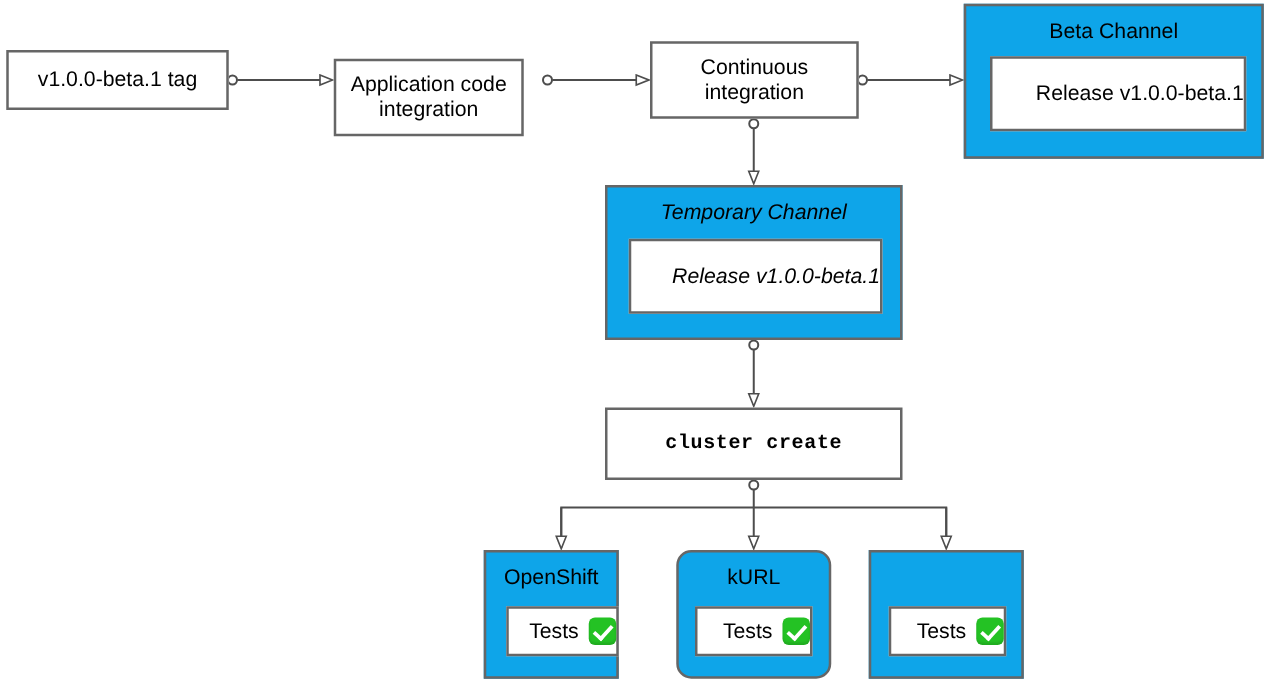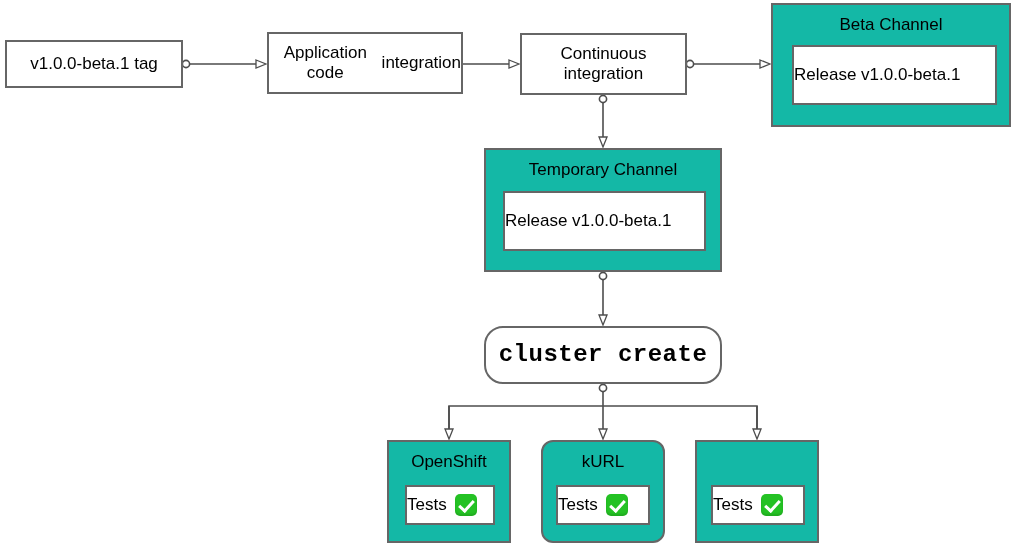--- a/index.html
+++ b/index.html
@@ -36,47 +36,46 @@
     justify-content: center;
     text-align: center;
     color: #000000;
     font-size: 17px;
     line-height: 1.2;
     font-family: "Liberation Sans", sans-serif;
   }
   .node.mono {
     font-family: "Liberation Mono", "DejaVu Sans Mono", monospace;
     font-weight: bold;
-    font-size: 24px;
+    font-size: 16px;
     letter-spacing: 0.5px;
-    border-radius: 19px;
   }
   .container-node {
     position: absolute;
     box-sizing: border-box;
     border: 2px solid #666666;
-    background: #14b8a6;
+    background: #0ea5e9;
   }
   .container-title {
     position: absolute;
     left: 0;
     right: 0;
     text-align: center;
     color: #000000;
     font-size: 17px;
     font-family: "Liberation Sans", sans-serif;
   }
   .inner-node {
     position: absolute;
     box-sizing: border-box;
     border: 2px solid #666666;
     background: #ffffff;
     display: flex;
     align-items: center;
-    justify-content: flex-start;
+    justify-content: flex-end;
     gap: 8px;
     color: #000000;
     font-size: 17px;
     font-family: "Liberation Sans", sans-serif;
     white-space: nowrap;
   }
   .check-icon {
     display: inline-block;
     width: 22px;
     height: 22px;
@@ -145,49 +144,49 @@
       <line x1="449" y1="406" x2="449" y2="438" stroke="#4d4d4d" stroke-width="1.6" marker-end="url(#arrowOpen)"></line>
       <line x1="757" y1="406" x2="757" y2="438" stroke="#4d4d4d" stroke-width="1.6" marker-end="url(#arrowOpen)"></line>
       <line x1="603" y1="406" x2="603" y2="406" stroke="#4d4d4d" stroke-width="1.6"></line>
     </g>
   </svg>
 
   <div class="node" style="left:5px; top:40px; width:178px; height:48px;">
     <span>v1.0.0-beta.1 tag</span>
   </div>
 
-  <div class="node" style="left:267px; top:32px; width:196px; height:62px; ">
+  <div class="node" style="left:267px; top:47px; width:152px; height:62px; flex-direction:column;">
     <span>Application code</span>
     <span>integration</span>
   </div>
 
   <div class="node" style="left:520px; top:33px; width:167px; height:62px; flex-direction:column;">
     <span>Continuous</span>
     <span>integration</span>
   </div>
 
   <div class="container-node" style="left:771px; top:3px; width:240px; height:124px;">
     <div class="container-title" style="top:10px;">Beta Channel</div>
     <div class="inner-node" style="left:19px; top:40px; width:205px; height:60px;">
       <span>Release v1.0.0-beta.1</span>
     </div>
   </div>
 
-  <div class="container-node" style="left:484px; top:148px; width:238px; height:124px;">
+  <div class="container-node" style="left:484px; top:148px; width:238px; height:124px;font-style:italic;">
     <div class="container-title" style="top:10px;">Temporary Channel</div>
     <div class="inner-node" style="left:17px; top:41px; width:203px; height:60px;">
       <span>Release v1.0.0-beta.1</span>
     </div>
   </div>
 
   <div class="node mono" style="left:484px; top:326px; width:238px; height:58px;">
     <span>cluster create</span>
   </div>
 
-  <div class="container-node" style="left:387px; top:440px; width:124px; height:103px;">
+  <div class="container-node" style="left:387px; top:440px; width:108px; height:103px;">
     <div class="container-title" style="top:10px;">OpenShift</div>
     <div class="inner-node" style="left:16px; top:43px; width:90px; height:40px;">
       <span class="tests-label">Tests</span>
       <span class="check-icon"></span>
     </div>
   </div>
 
   <div class="container-node" style="left:541px; top:440px; width:124px; height:103px;border-radius:12px;">
     <div class="container-title" style="top:10px;">kURL</div>
     <div class="inner-node" style="left:13px; top:43px; width:94px; height:40px;">

